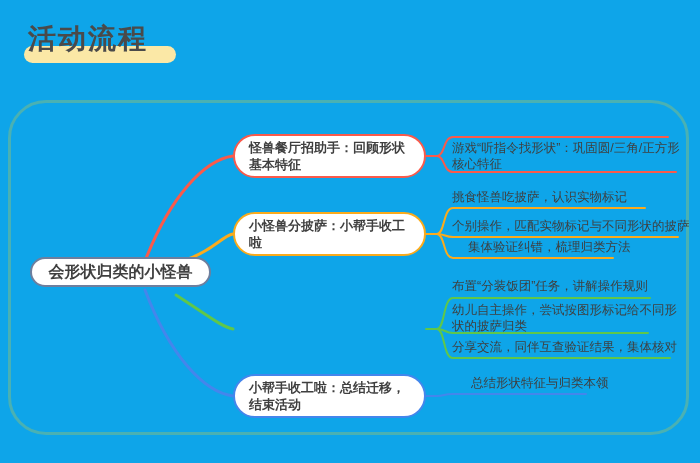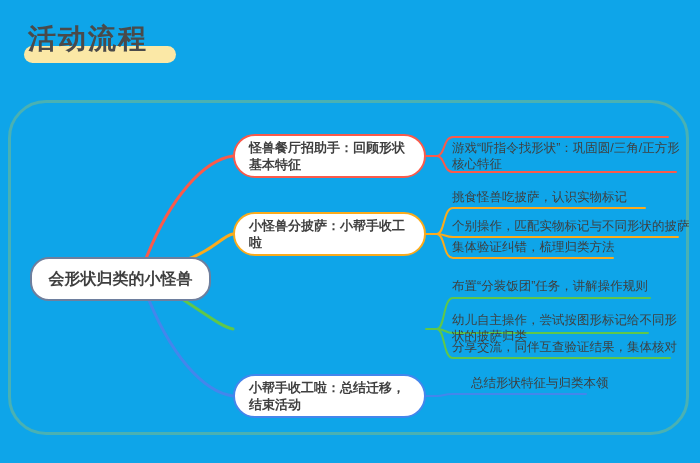--- a/index.html
+++ b/index.html
@@ -22,38 +22,38 @@
     border:3px solid;border-radius:38px;box-sizing:border-box;z-index:0;background:transparent;
   }
   
   .wires{position:absolute;left:0;top:0;width:700px;height:463px;z-index:1;}
   
   .node{
     position:absolute;background:#ffffff;box-sizing:border-box;z-index:2;
     display:flex;align-items:center;justify-content:center;text-align:left;
   }
   .center-node{
-    left:30px;top:257px;width:181px;height:44px;
+    left:30px;top:257px;width:181px;height:30px;
     border:2px solid;border-radius:19px;font-size:16px;font-weight:600;
     justify-content:center;text-align:center;white-space:nowrap;
   }
   .branch-node{
     left:233px;width:193px;height:44px;
     border:2px solid;border-radius:22px;font-size:13px;line-height:17px;font-weight:600;
     padding:12px 14px;
   }
   .bn-1{top:134px;} .bn-2{top:212px;} .bn-3{top:307px;} .bn-4{top:374px;}
   
   .leaf{
     position:absolute;left:452px;z-index:2;font-size:12.5px;line-height:16px;
     font-weight:500;white-space:nowrap;
   }
   .leaf.two-line{white-space:normal;max-width:230px;}
   .lf-1{top:118px;} .lf-2{top:140px;} .lf-3{top:189px;} .lf-4{top:218px;}
-  .lf-5{top:239px;} .lf-6{top:278px;} .lf-7{top:312px;} .lf-8{top:339px;}
+  .lf-5{top:239px;margin-left:16px;} .lf-6{top:278px;} .lf-7{top:302px;} .lf-8{top:339px;}
   .lf-9{top:375px;margin-left:19px;}
 </style>
 </head>
 <body>
 
 <div class="canvas">
 
   <div class="title-highlight" style="background-color: rgb(251, 232, 166);"></div>
   <div class="page-title" style="color: rgb(74, 74, 74);">活动流程</div>
 

